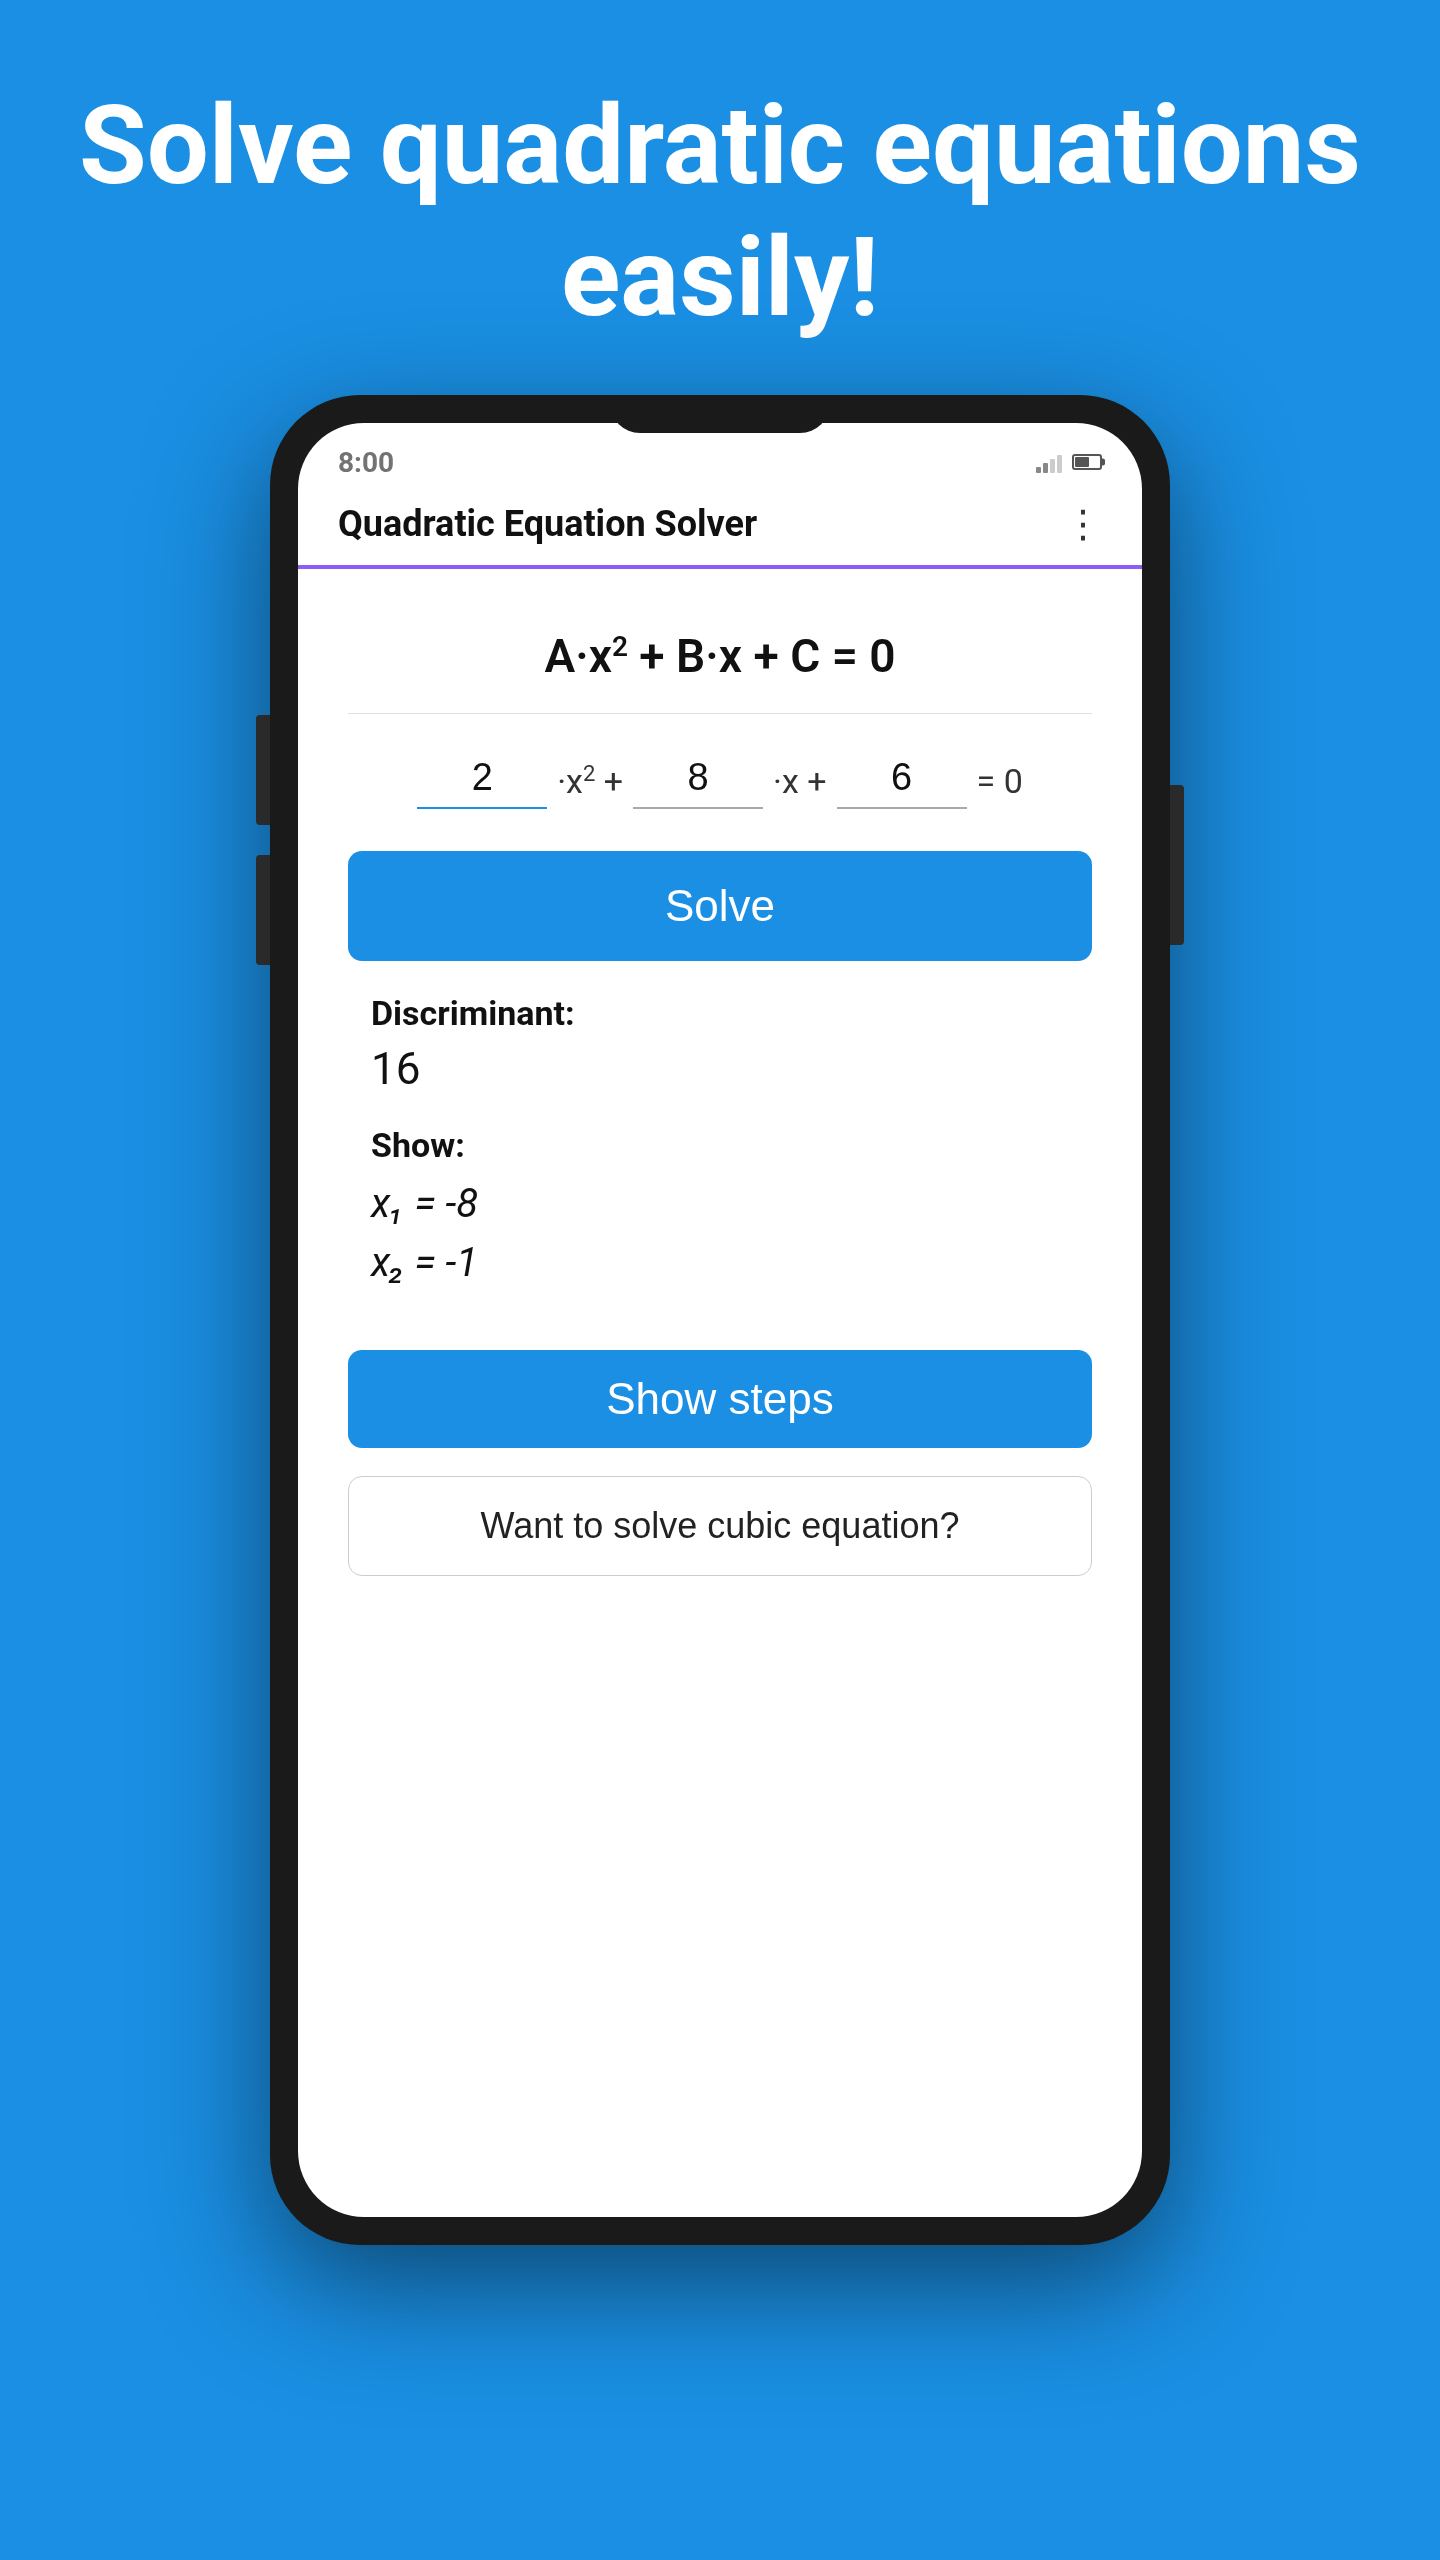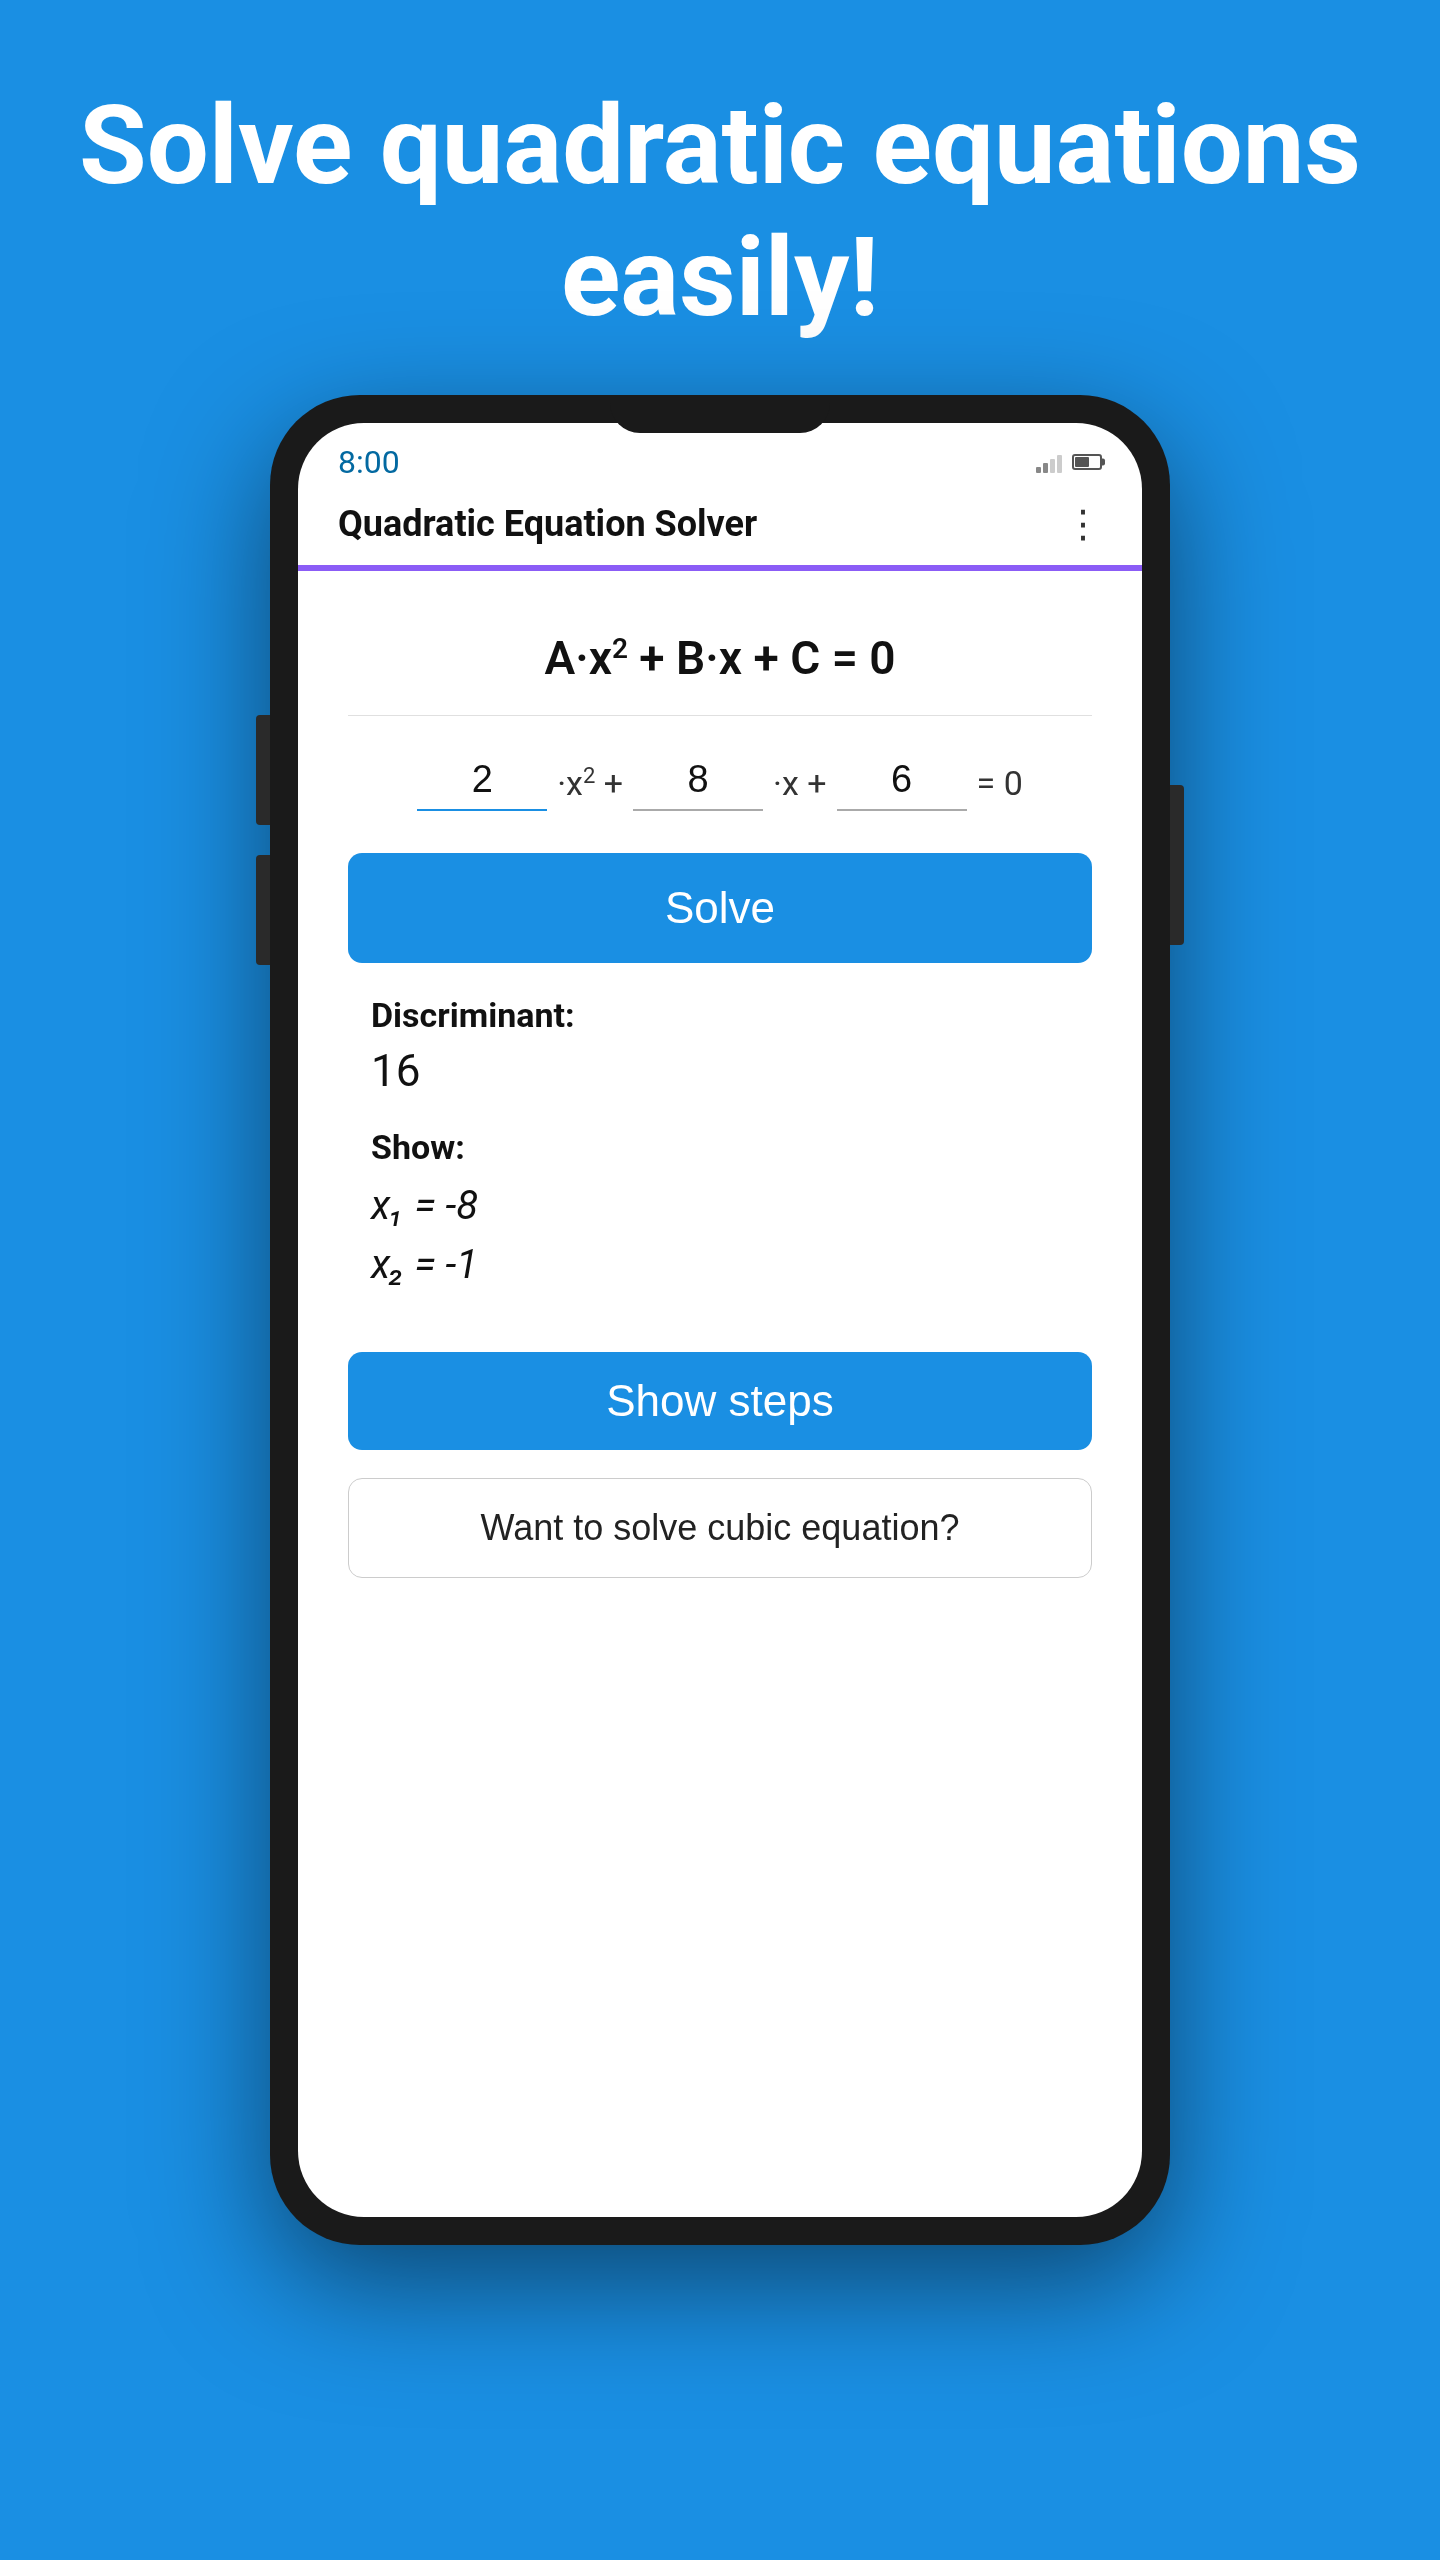--- a/index.html
+++ b/index.html
@@ -102,23 +102,23 @@
     
     .status-bar {
       display: flex;
       justify-content: space-between;
       align-items: center;
       padding: 18px 40px 0 40px;
       height: 60px;
     }
 
     .status-time {
-      font-size: 32px;
-      font-weight: 400;
-      color: #0369a1;
+      font-size: 28px;
+      font-weight: 700;
+      color: #737373;
     }
 
     .status-icons {
       display: flex;
       align-items: center;
       gap: 10px;
     }
 
     .signal-icon {
       display: flex;
@@ -162,21 +162,21 @@
       background: #555;
       border-radius: 1px;
     }
 
     
     .app-bar {
       display: flex;
       justify-content: space-between;
       align-items: center;
       padding: 20px 40px;
-      border-bottom: 6px solid #8b5cf6;
+      border-bottom: 4px solid #8b5cf6;
     }
 
     .app-title {
       font-size: 36px;
       font-weight: 700;
       color: #111;
     }
 
     .menu-dots {
       font-size: 38px;

